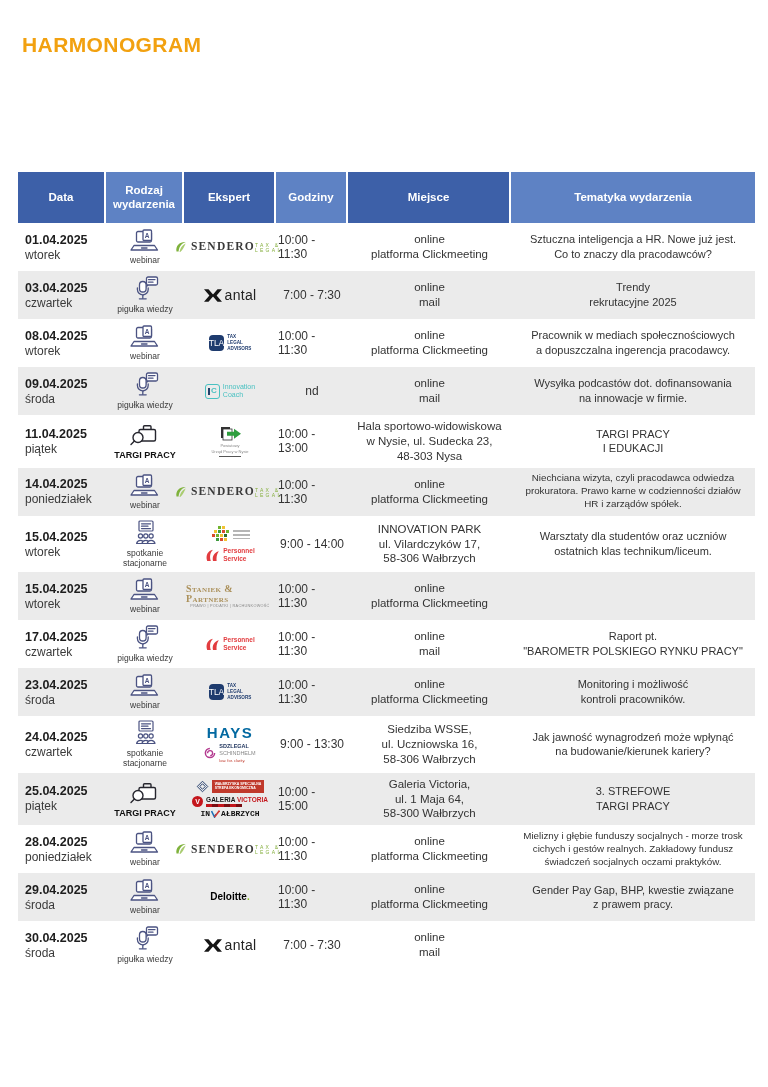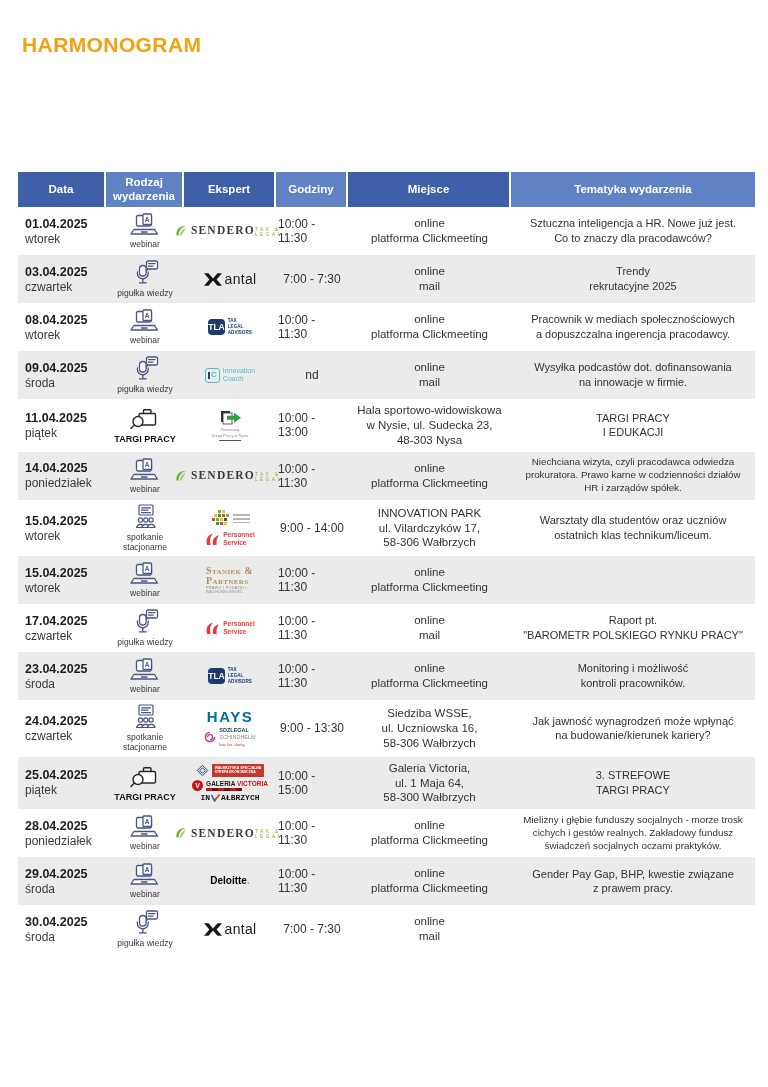--- a/index.html
+++ b/index.html
@@ -2,21 +2,21 @@
 <html><head>
 <meta charset="utf-8">
 <style>
   html,body{margin:0;padding:0;}
   body{width:768px;height:1087px;background:#fff;position:relative;overflow:hidden;
        font-family:"Liberation Sans",sans-serif;color:#333;}
   .title{position:absolute;left:22px;top:33px;margin:0;font-size:21px;font-weight:800;
          color:#F2A110;letter-spacing:.4px;}
   .table{position:absolute;left:18px;top:172px;width:737px;}
   .thead,.row{display:grid;grid-template-columns:88px 78px 92px 72px 163px 244px;}
-  .thead{height:35px;}
+  .thead{height:51px;}
   .hc{display:flex;align-items:center;justify-content:center;color:#fff;font-weight:bold;
       font-size:11.5px;text-align:center;line-height:1.15;border-right:2px solid #fff;box-sizing:border-box;}
   .hc:last-child{border-right:none;}
   .hc.dark{background:#3D60A8;}
   .hc.light{background:#5E82C4;}
   .row{min-height:48px;background:#fff;}
   .row.alt{background:#EBEBEB;}
   .cell{display:flex;flex-direction:column;align-items:center;justify-content:center;
         padding:4px 2px;box-sizing:border-box;}
   .c-date{align-items:flex-start;padding-left:7px;}
@@ -29,34 +29,34 @@
   .c-place .line{font-size:11.5px;color:#333;line-height:1.3;text-align:center;}
   .c-topic .line{font-size:11px;color:#333;line-height:1.35;text-align:center;}
   .c-topic.small .line{font-size:9.8px;line-height:1.32;}
   .c-expert{gap:3px;}
   
   .logo{display:flex;align-items:center;gap:3px;justify-content:center;line-height:1;}
   .stk{display:flex;flex-direction:row;align-items:flex-start;}
   .sen-n{font-family:"Liberation Serif",serif;font-weight:600;font-size:11.5px;letter-spacing:1.2px;color:#3a3a3a;}
   .sen-s{font-style:normal;font-size:5px;letter-spacing:2.3px;color:#86af3f;margin-top:1.5px;}
   .ant-n{font-size:14px;color:#222;letter-spacing:.3px;}
-  .tla-box{background:#1e3b6e;color:#fff;font-weight:bold;font-size:8.5px;padding:4px 0;border-radius:4px;}
+  .tla-box{background:#1e3b6e;color:#fff;font-weight:normal;font-size:8.5px;padding:4px 0;border-radius:4px;}
   .tla-sub{font-size:4.6px;color:#1e3b6e;white-space:pre-line;text-align:left;line-height:1.35;font-weight:bold;}
   .ic-box{width:15px;height:15px;border:1.5px solid #49c1c1;border-radius:3px;display:flex;
           align-items:center;justify-content:center;gap:1px;box-sizing:border-box;}
   .ic-bar{width:2px;height:7px;background:#24426b;}
   .ic-c{color:#49c1c1;font-size:8px;font-weight:bold;}
   .ic-txt{color:#49c1c1;font-size:7px;text-align:left;white-space:pre-line;line-height:1.2;}
   .l-pup_nysa{flex-direction:column;gap:1px;}
   .pup-txt{font-size:4px;color:#8a8a8a;line-height:1.4;white-space:pre-line;text-align:center;}
   .pup-line{width:22px;height:1px;background:#555;}
   .dwup-bars{display:flex;flex-direction:column;gap:2px;}
   .dwup-bars i{display:block;width:17px;height:1.6px;background:#b5b5b5;}
   .ps-txt{color:#e23c3f;font-weight:bold;font-size:6.5px;line-height:1.2;text-align:left;white-space:pre-line;}
-  .l-staniek{flex-direction:column;gap:1px;margin-left:20px;}
+  .l-staniek{flex-direction:column;gap:1px;}
   .st-n{font-family:"Liberation Serif",serif;color:#ab905a;font-size:10px;font-variant:small-caps;letter-spacing:.4px;font-weight:bold;}
   .st-s{font-size:3.8px;color:#8a8a8a;letter-spacing:.3px;font-style:normal;}
   .l-hays{color:#0369a1;font-weight:800;font-size:15px;letter-spacing:1.5px;}
   .sdz-txt{font-size:5.5px;color:#20355e;text-align:left;line-height:1.3;}
   .sdz-txt .l2{color:#8a8a8a;}
   .sdz-tag{color:#c0392b;font-size:4px;font-style:normal;}
   .wsse-red{background:#c0392b;color:#fff;font-size:3.5px;line-height:1.4;padding:2px 3px;
             text-align:left;font-weight:bold;white-space:pre-line;}
   .gv-circle{width:11px;height:11px;border-radius:50%;background:#c4161c;color:#fff;font-size:7px;
              font-weight:bold;display:flex;align-items:center;justify-content:center;flex:none;}

